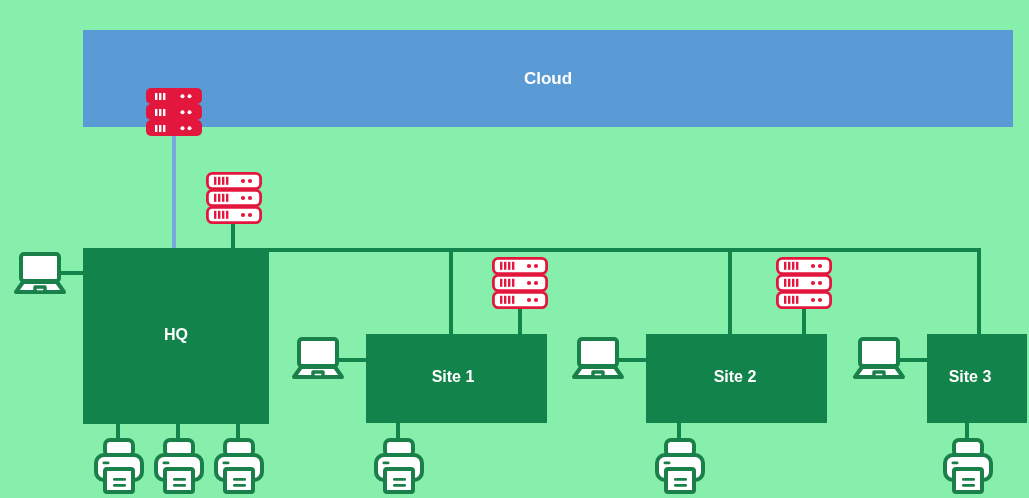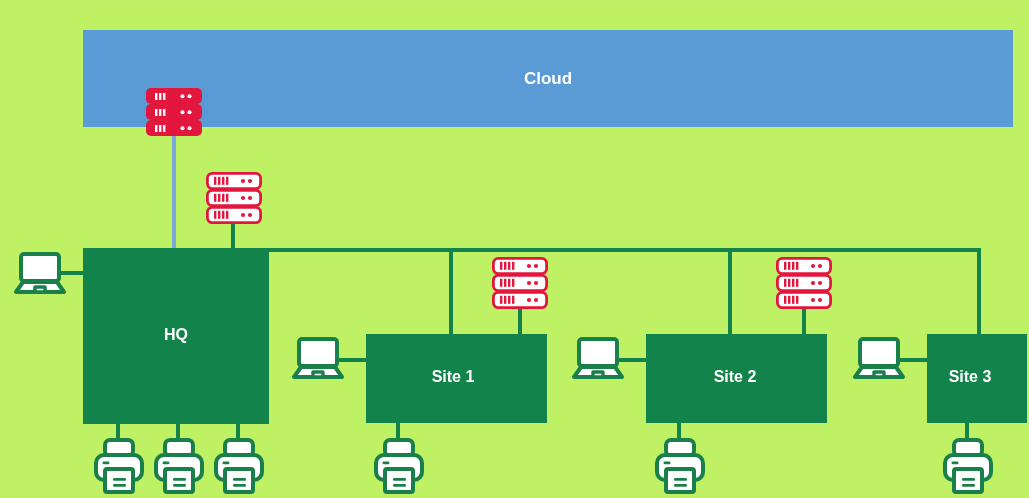--- a/index.html
+++ b/index.html
@@ -7,21 +7,21 @@
     padding: 0;
     background: #ffffff;
   }
   body {
     font-family: "Liberation Sans", sans-serif;
   }
   #canvas {
     position: relative;
     width: 1029px;
     height: 498px;
-    background: #bef264;
+    background: #86efac;
     overflow: hidden;
   }
   #diagram-svg {
     position: absolute;
     left: 0;
     top: 0;
     width: 1029px;
     height: 498px;
     display: block;
   }

